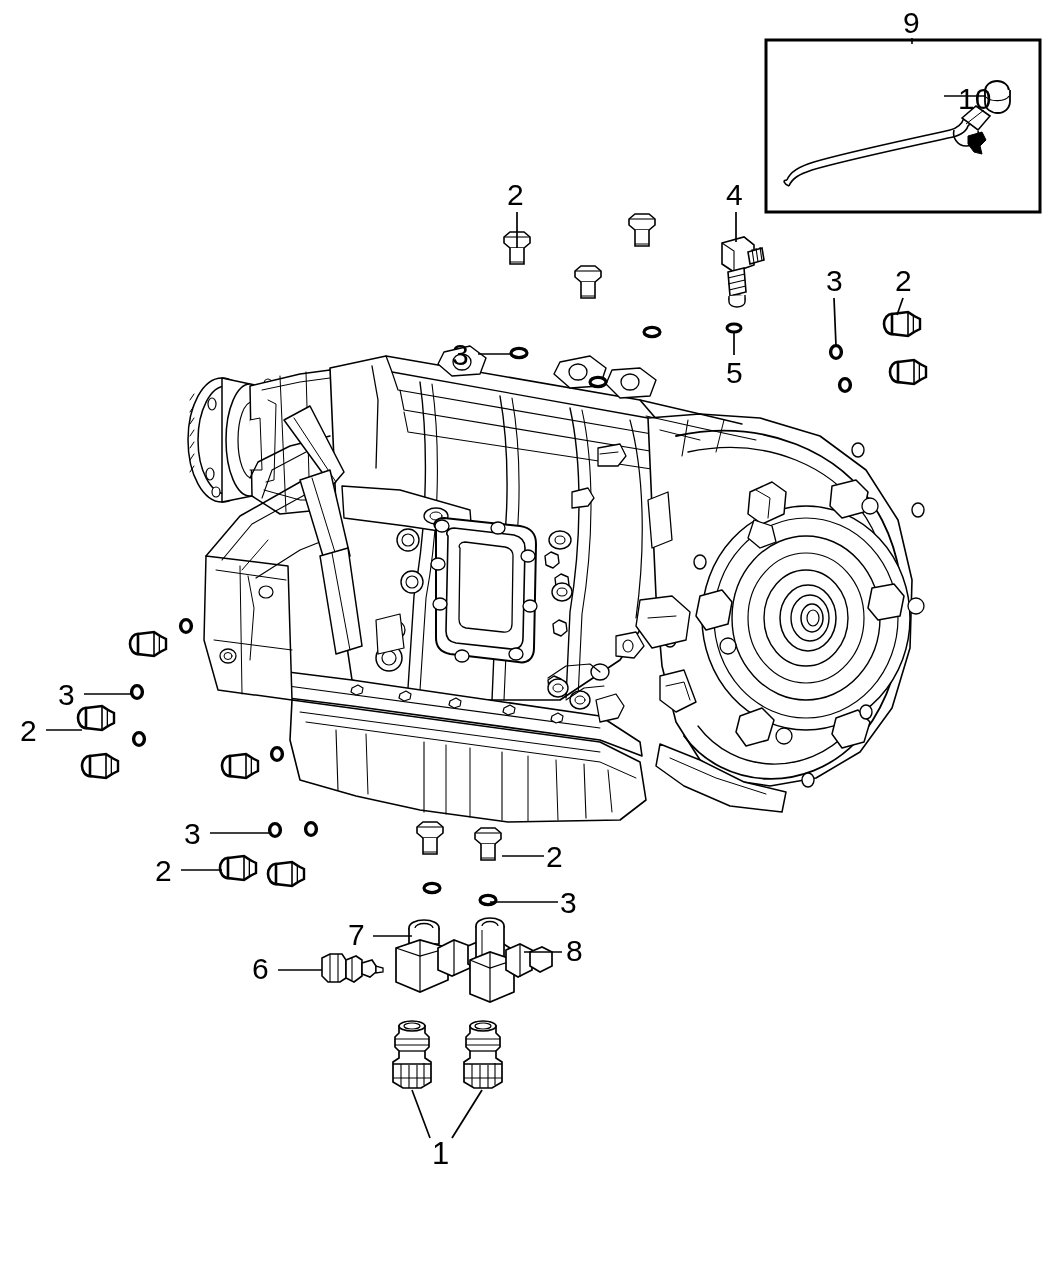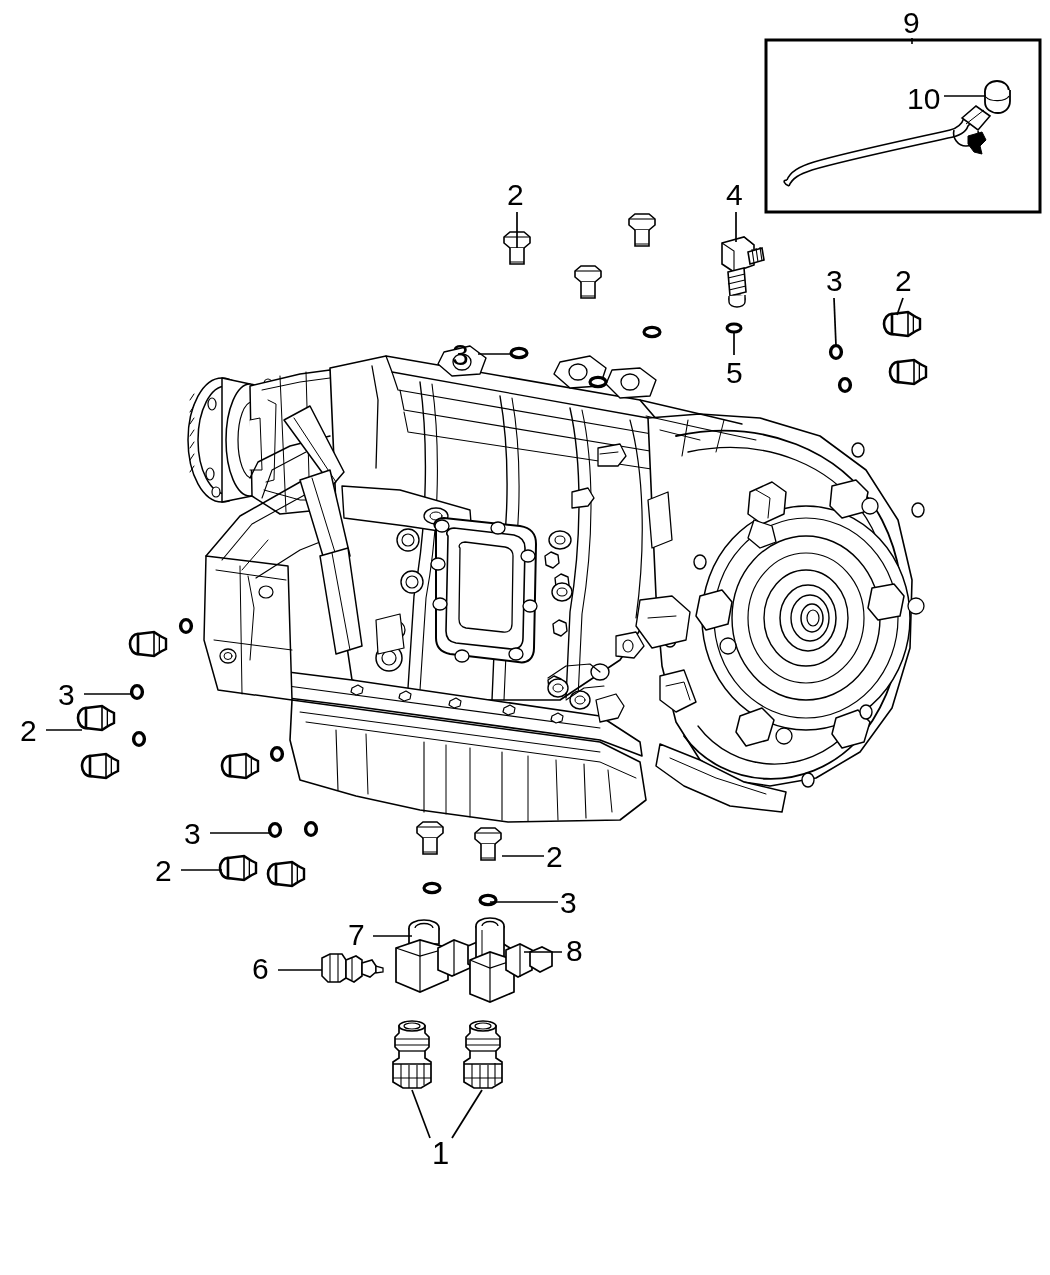--- a/index.html
+++ b/index.html
@@ -418,21 +418,21 @@
       <line x1="558" y1="902" x2="490" y2="902"></line>
       <line x1="373" y1="936" x2="412" y2="936"></line>
       <line x1="278" y1="970" x2="322" y2="970"></line>
       <line x1="562" y1="952" x2="524" y2="952"></line>
       <line x1="430" y1="1138" x2="412" y2="1090"></line>
       <line x1="452" y1="1138" x2="482" y2="1090"></line>
     </g>
   </svg>
 
   <div class="cal" style="left:903px; top:8px;">9</div>
-  <div class="cal" style="left:907px; top:84px;text-align:right;">10</div>
+  <div class="cal" style="left:958px; top:84px;text-align:right;">10</div>
 
   <div class="cal" style="left:507px; top:180px;">2</div>
   <div class="cal" style="left:726px; top:180px;">4</div>
   <div class="cal" style="left:452px; top:340px;">3</div>
   <div class="cal" style="left:726px; top:358px;">5</div>
   <div class="cal" style="left:826px; top:266px;">3</div>
   <div class="cal" style="left:895px; top:266px;">2</div>
   <div class="cal" style="left:58px;  top:680px;">3</div>
   <div class="cal" style="left:20px;  top:716px;">2</div>
   <div class="cal" style="left:184px; top:819px;">3</div>

